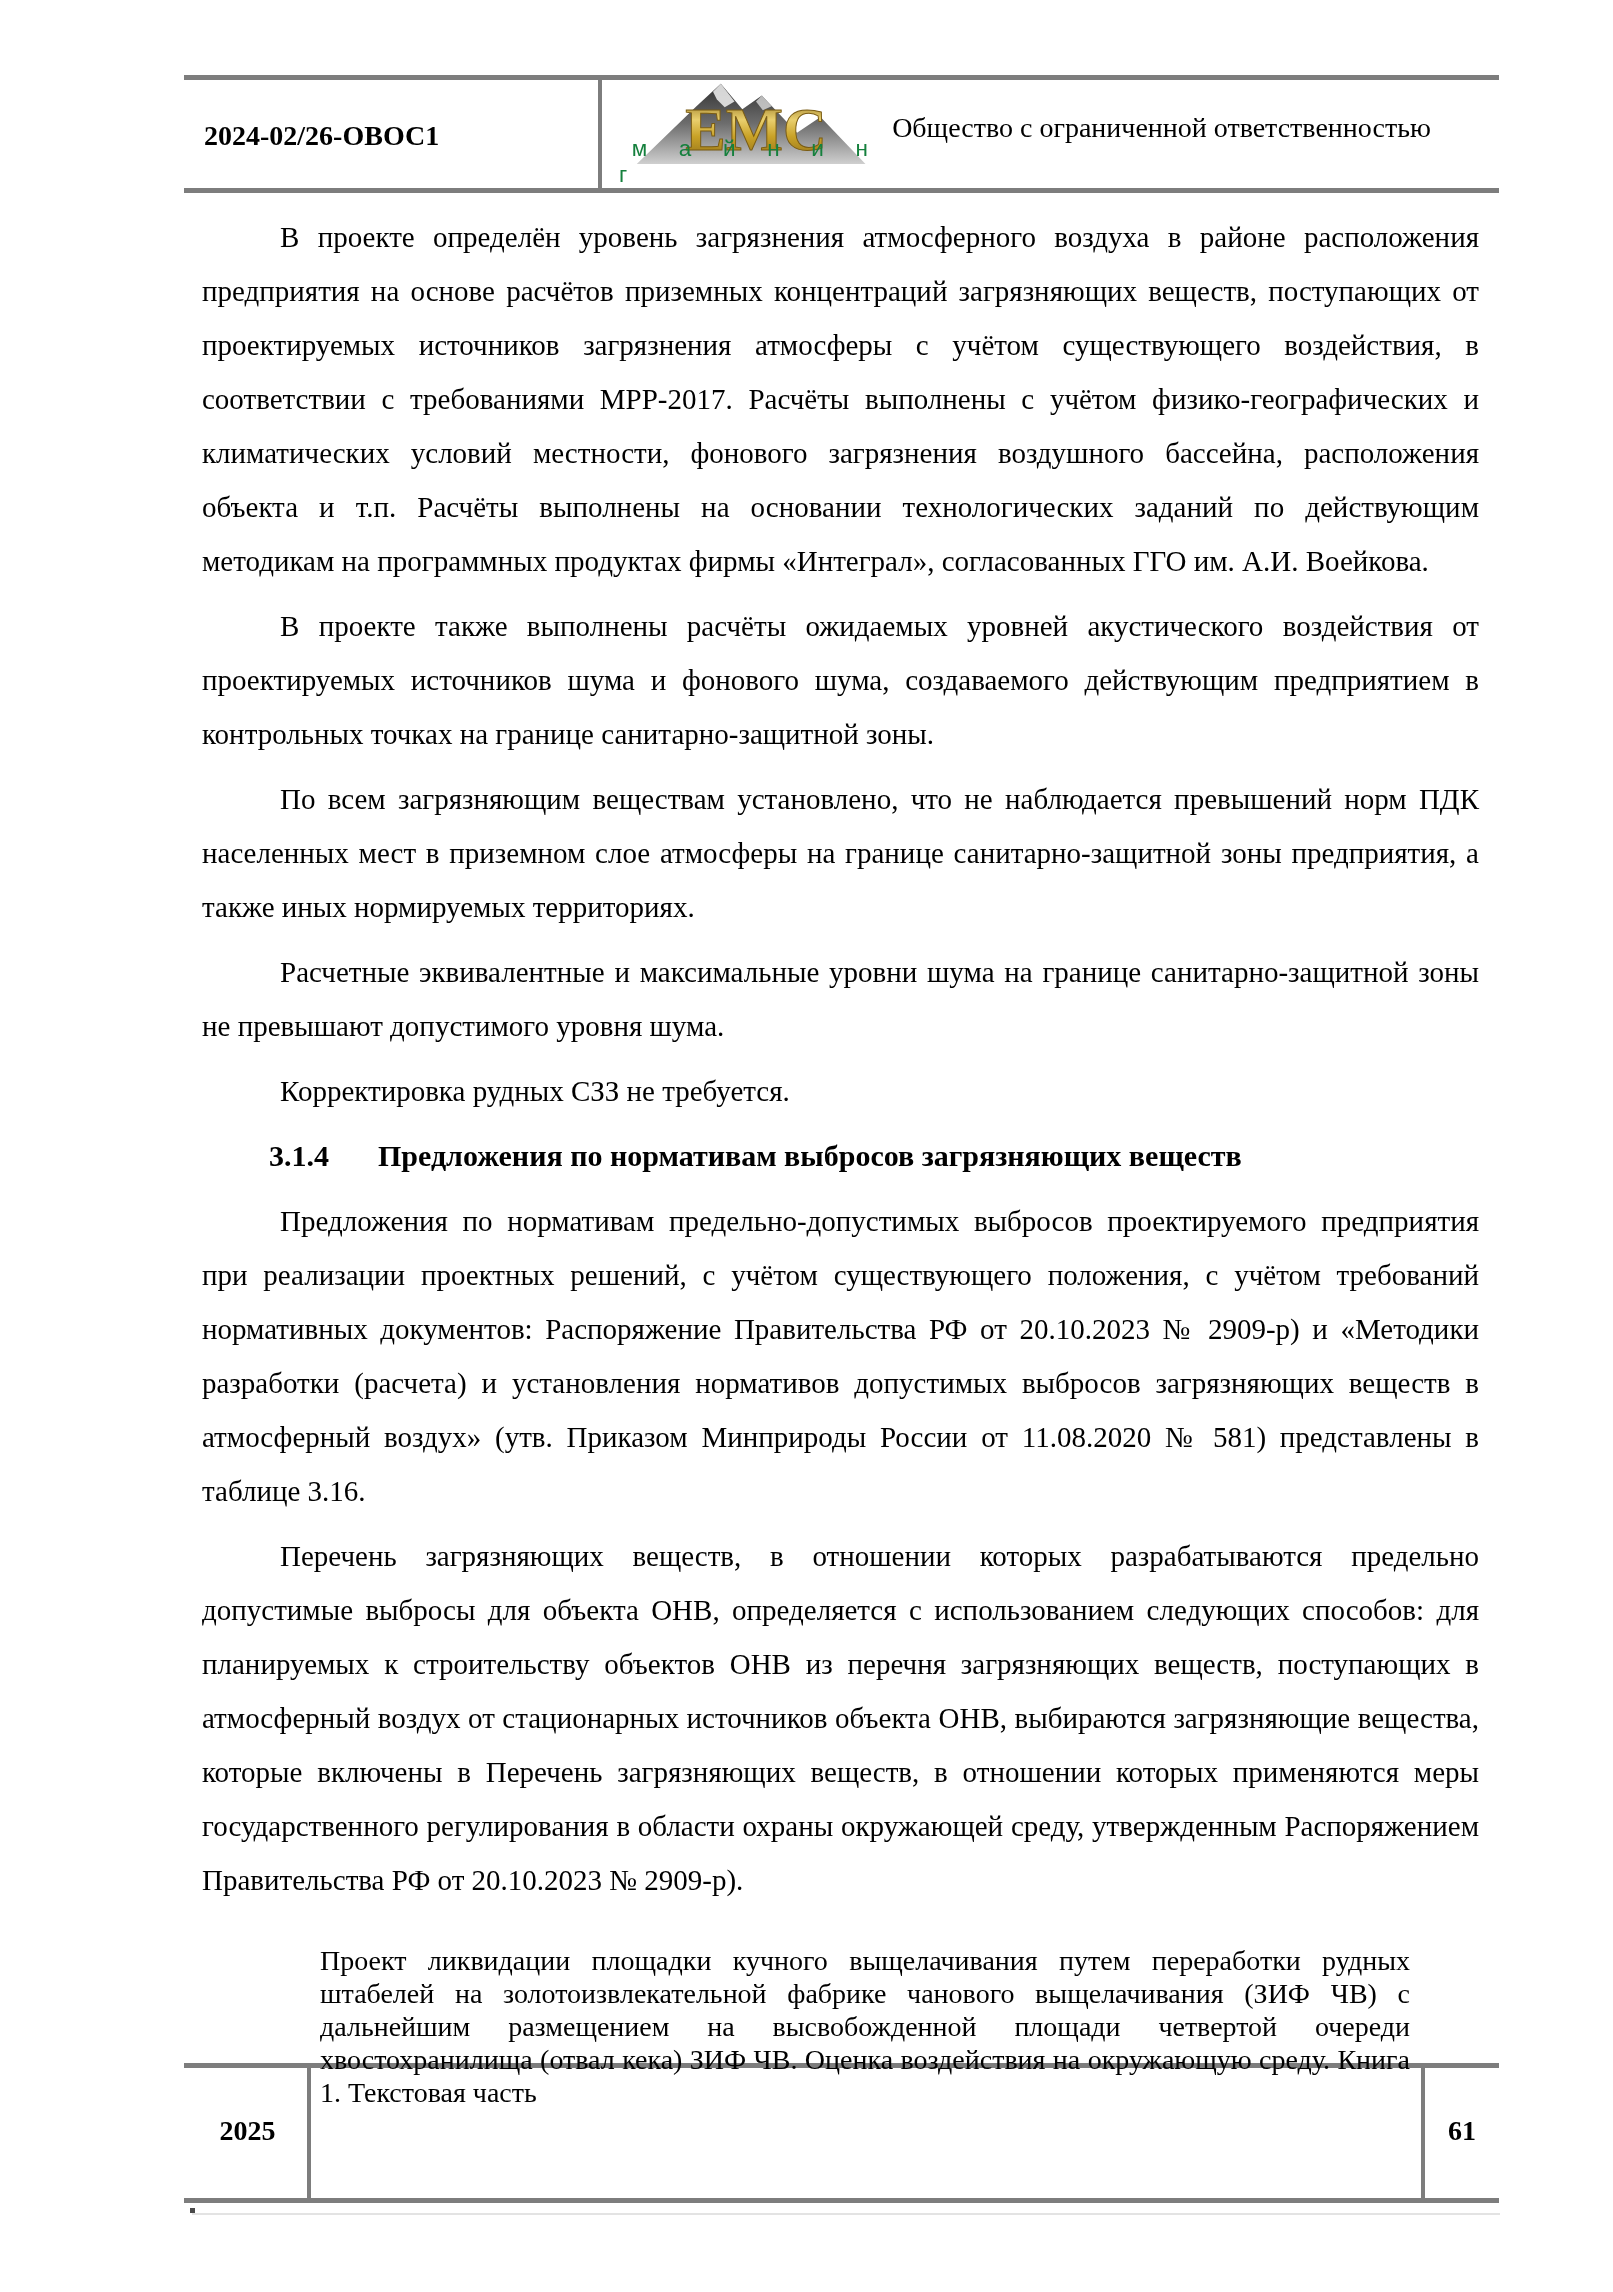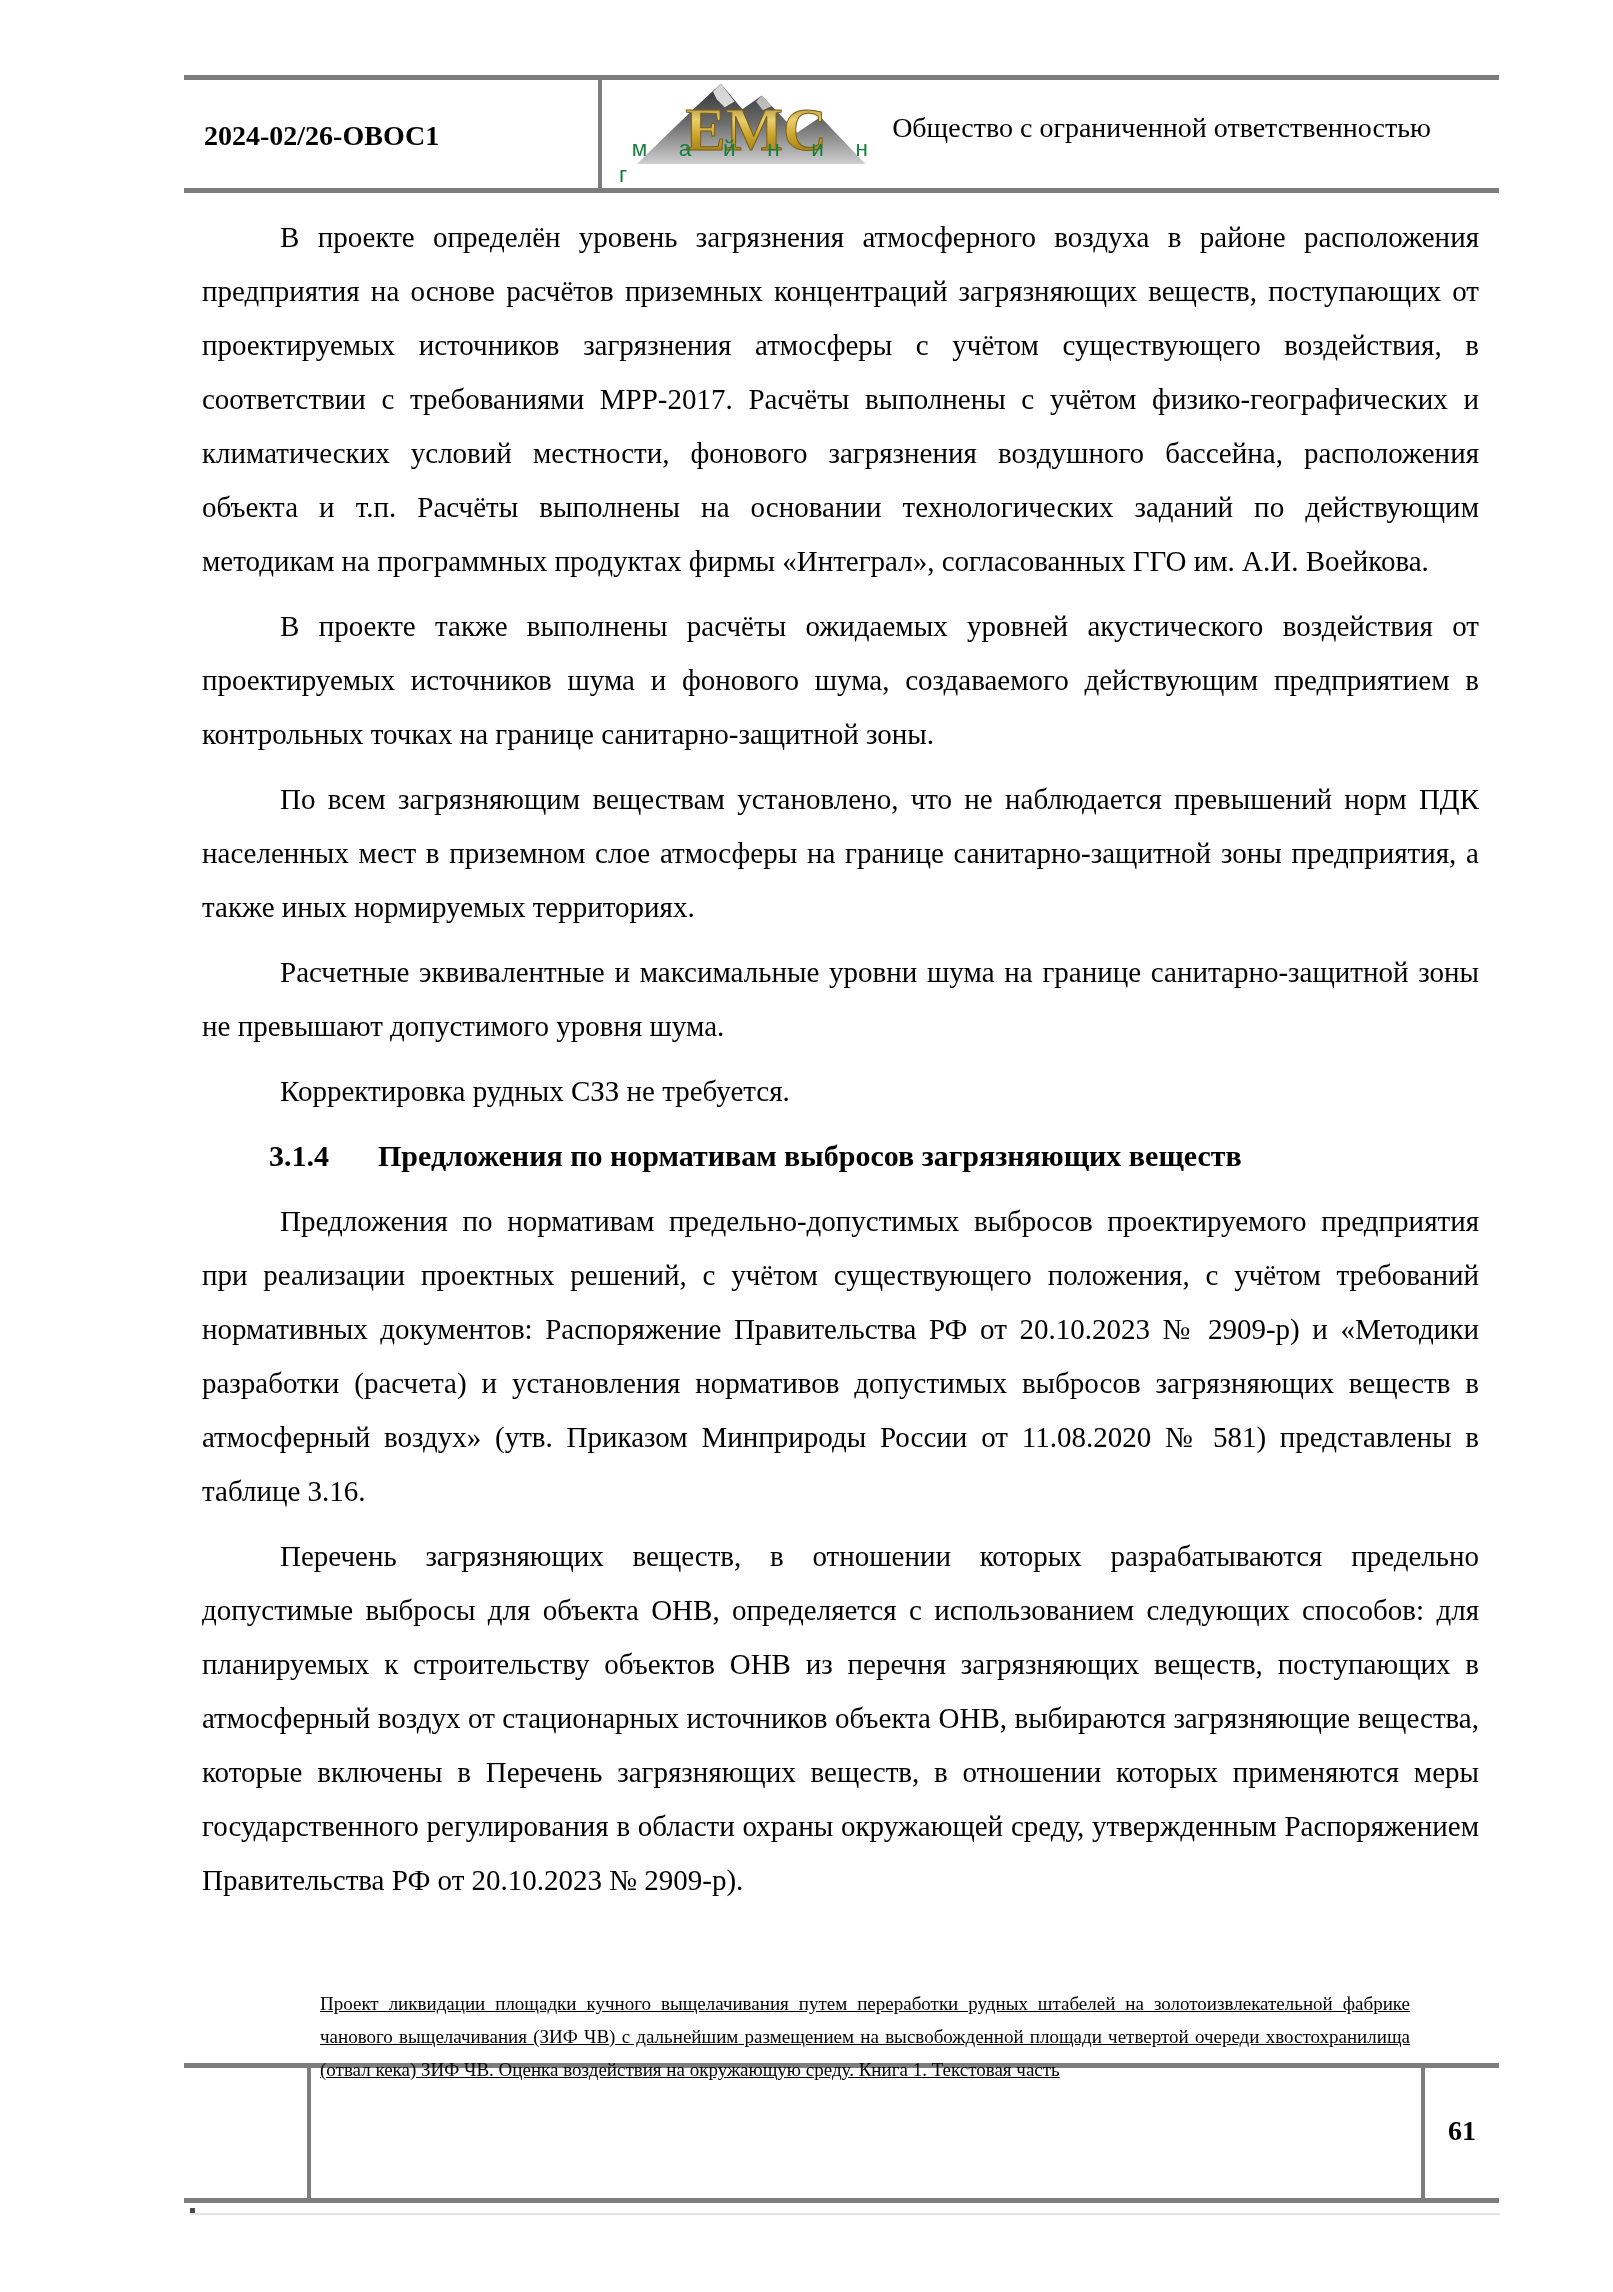--- a/index.html
+++ b/index.html
@@ -47,22 +47,22 @@
   .ftr-rule-top{left:184px;top:2063px;width:1315px;height:4.9px;}
   .ftr-rule-bottom{left:184px;top:2198px;width:1315px;height:4.9px;}
   .ftr-vdiv-left{left:307px;top:2063px;width:3.9px;height:140px;}
   .ftr-vdiv-right{left:1421px;top:2063px;width:3.9px;height:140px;}
   .ftr-year{
     position:absolute;left:188px;top:2063px;width:119px;height:135px;
     display:flex;align-items:center;justify-content:center;
     font-weight:bold;font-size:28px;
   }
   .ftr-desc{
-    position:absolute;left:320px;top:1987px;width:1090px;height:129px;
-    font-size:19px;line-height:33px;text-align:justify;hyphens:auto;text-decoration:underline;
+    position:absolute;left:320px;top:1944px;width:1090px;height:129px;
+    font-size:28px;line-height:33px;text-align:justify;hyphens:auto;
   }
   .ftr-page{
     position:absolute;left:1425px;top:2063px;width:74px;height:135px;
     display:flex;align-items:center;justify-content:center;
     font-weight:bold;font-size:28px;
   }
   .ftr-faint-line{position:absolute;left:192px;top:2213px;width:1308px;height:2px;background:#e3e3e3;}
   .ftr-dot{position:absolute;left:190px;top:2208px;width:4.9px;height:4.9px;background:#4a4a4a;}
 </style>
 </head>
@@ -114,20 +114,21 @@
 
     <p>Предложения по нормативам предельно-допустимых выбросов проектируемого предприятия при реализации проектных решений, с учётом существующего положения, с учётом требований нормативных документов: Распоряжение Правительства РФ от 20.10.2023 № 2909-р) и «Методики разработки (расчета) и установления нормативов допустимых выбросов загрязняющих веществ в атмосферный воздух» (утв. Приказом Минприроды России от 11.08.2020 № 581) представлены в таблице&nbsp;3.16.</p>
     <p>Перечень загрязняющих веществ, в отношении которых разрабатываются предельно допустимые выбросы для объекта ОНВ, определяется с использованием следующих способов: для планируемых к строительству объектов ОНВ из перечня загрязняющих веществ, поступающих в атмосферный воздух от стационарных источников объекта ОНВ, выбираются загрязняющие вещества, которые включены в Перечень загрязняющих веществ, в отношении которых применяются меры государственного регулирования в области охраны окружающей среду, утвержденным Распоряжением Правительства РФ от 20.10.2023 № 2909-р).</p>
   </div>
 
   <div class="rule ftr-rule-top"></div>
   <div class="rule ftr-rule-bottom"></div>
   <div class="rule ftr-vdiv-left"></div>
   <div class="rule ftr-vdiv-right"></div>
 
+  <div class="ftr-year">2025</div>
   <div class="ftr-desc">Проект ликвидации площадки кучного выщелачивания путем переработки рудных штабелей на золотоизвлекательной фабрике чанового выщелачивания (ЗИФ ЧВ) с дальнейшим размещением на высвобожденной площади четвертой очереди хвостохранилища (отвал кека) ЗИФ ЧВ. Оценка воздействия на окружающую среду. Книга 1. Текстовая часть</div>
   <div class="ftr-page">61</div>
 
   <div class="ftr-faint-line"></div>
   <div class="ftr-dot"></div>
 
 </div>
 
 
 </body></html>

